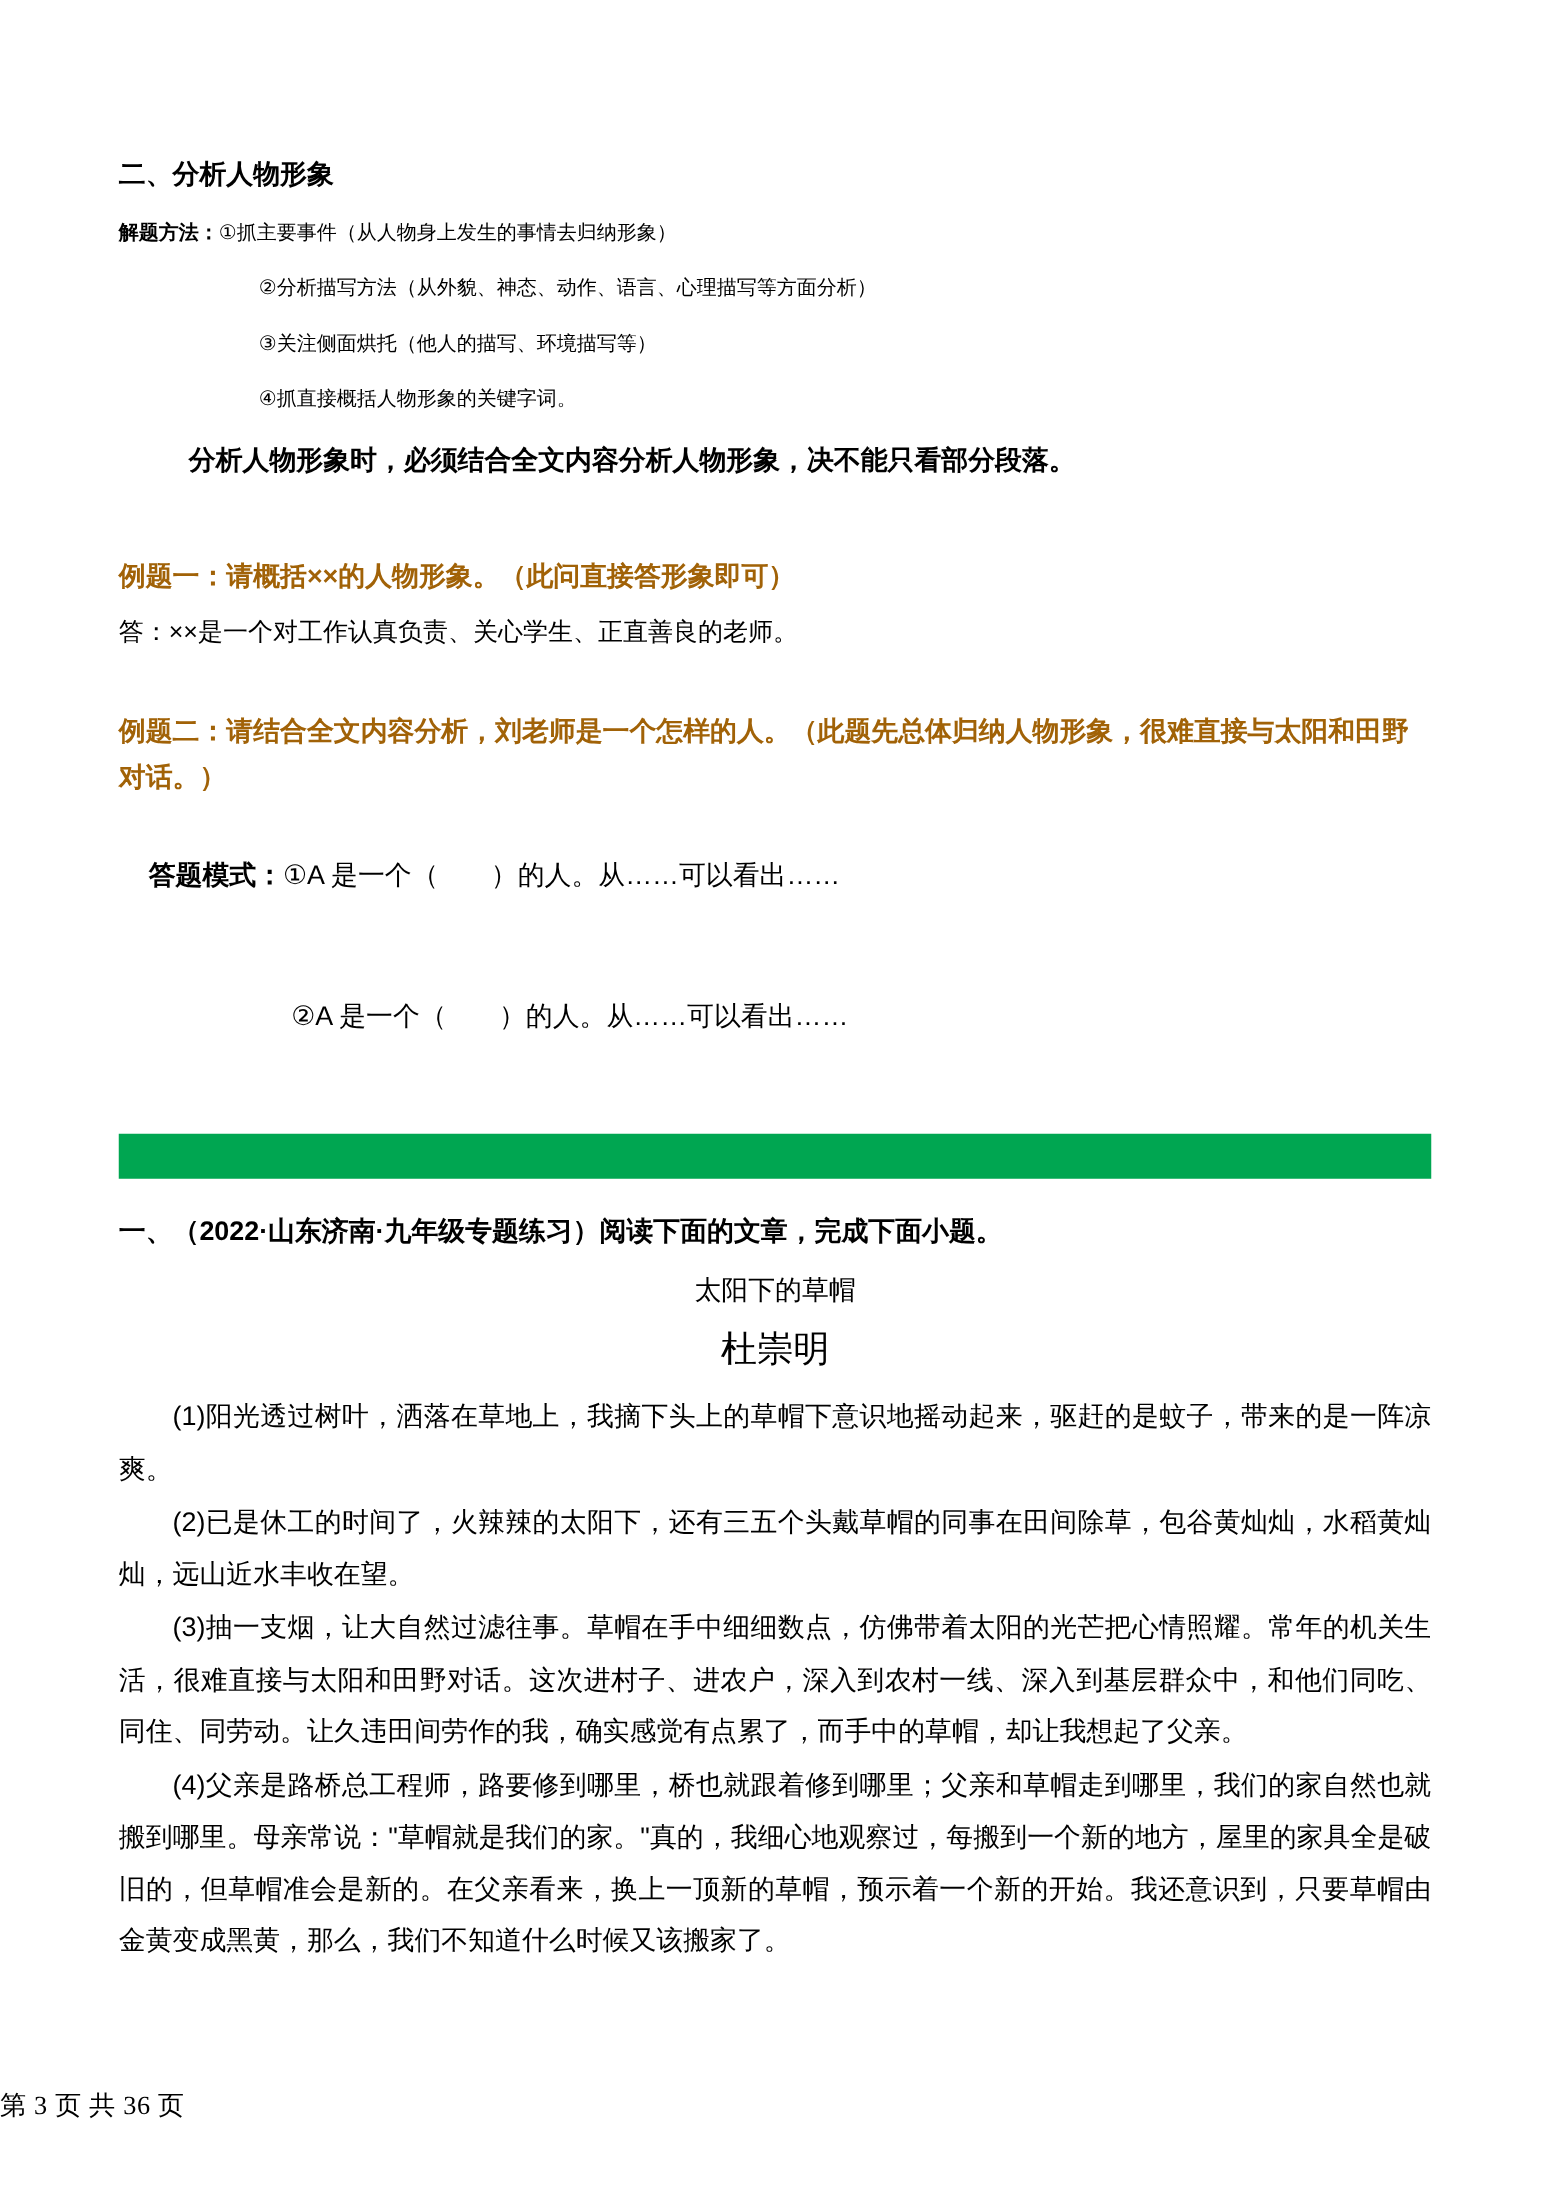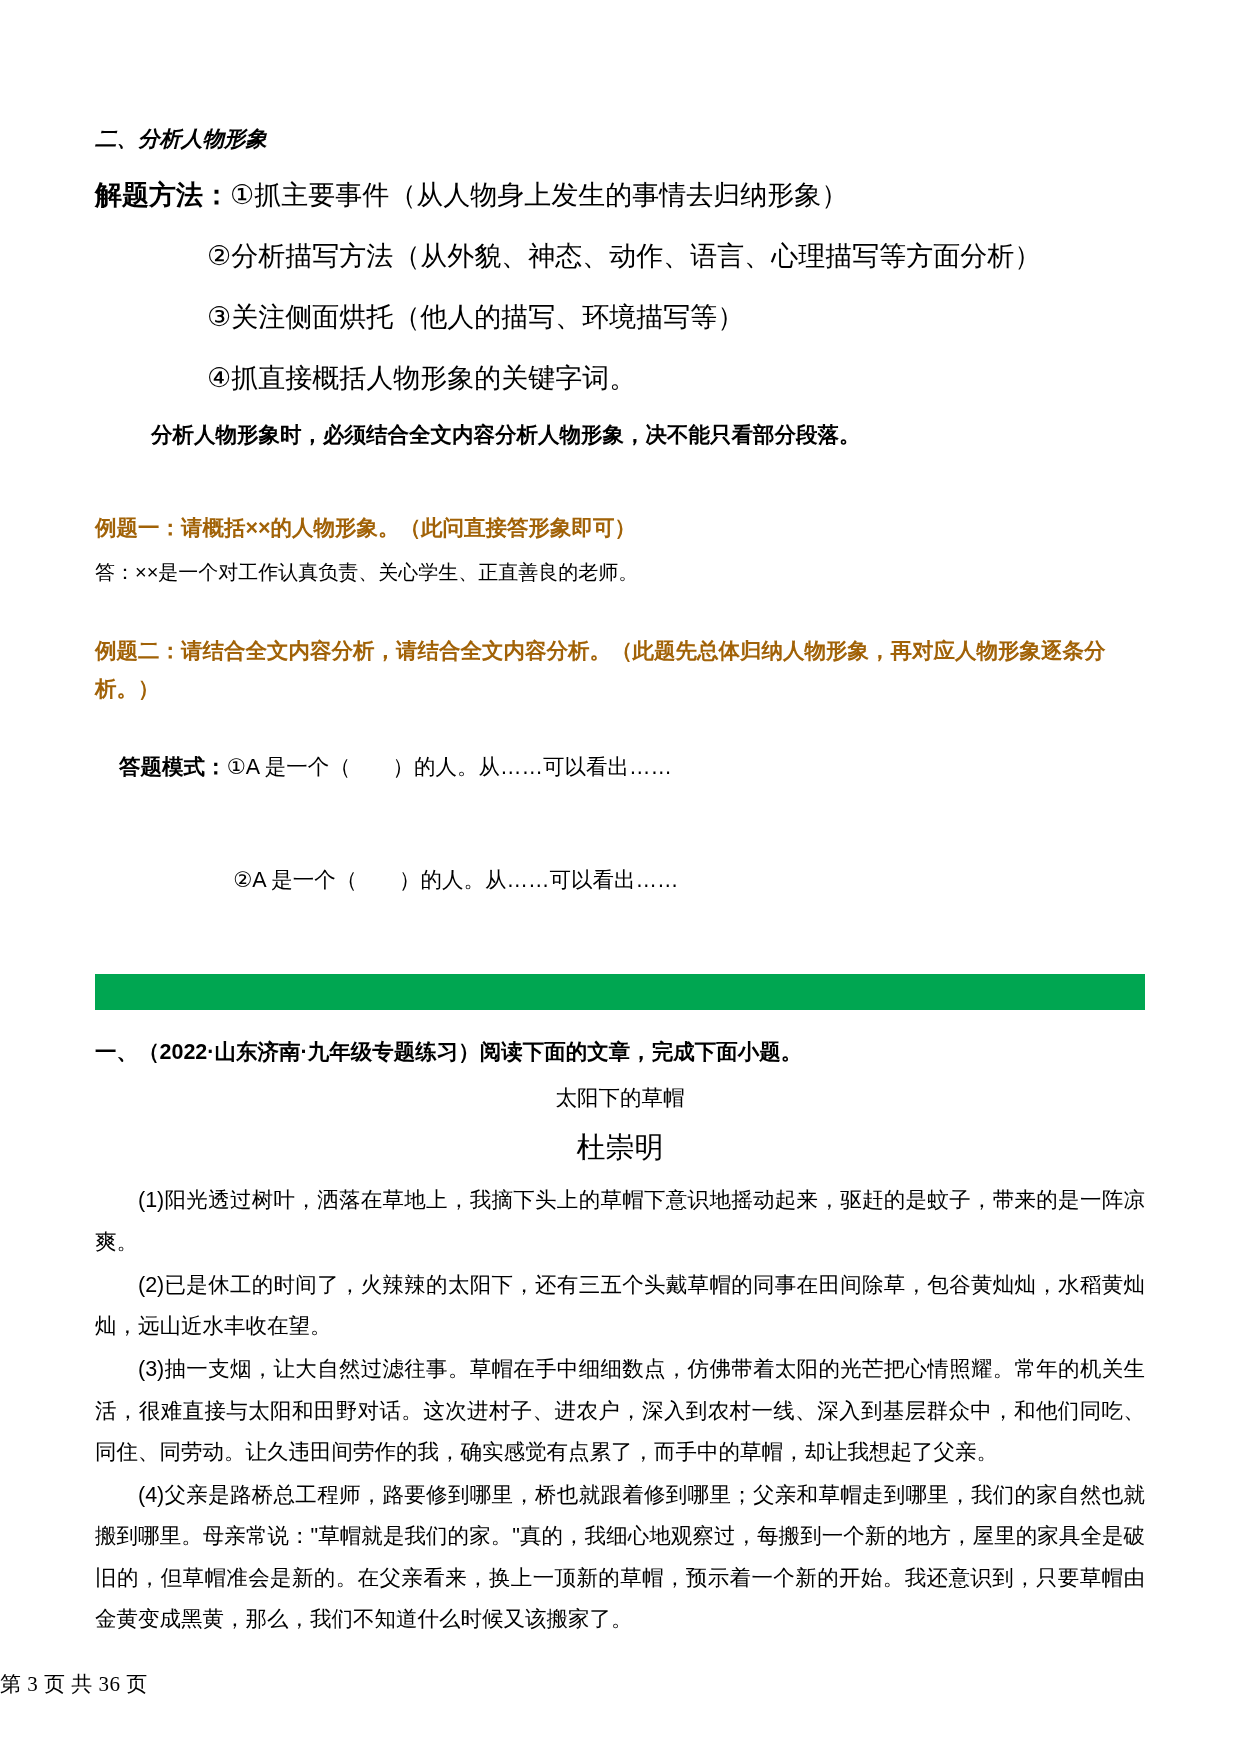--- a/index.html
+++ b/index.html
@@ -22,26 +22,25 @@
     box-sizing: border-box;
     padding: 0 95px;
   }
 
   
   .sec-heading {
     font-size: 21.5px;
     font-weight: bold;
     padding-top: 124px;
     margin-bottom: 22px;
-    font-style: italic;
   }
 
   
   .method-row {
-    font-size: 27px;
+    font-size: 16px;
     line-height: 1.52;
     margin-bottom: 20px;
     display: flex;
     text-align: right;
   }
   .method-label {
     font-weight: bold;
     white-space: nowrap;
   }
   .method-indent {
@@ -158,21 +157,21 @@
 
   <div class="method-note">分析人物形象时，必须结合全文内容分析人物形象，决不能只看部分段落。</div>
 
   <div class="gap-md"></div>
 
   <div class="example-title">例题一：请概括××的人物形象。（此问直接答形象即可）</div>
   <div class="example-answer">答：××是一个对工作认真负责、关心学生、正直善良的老师。</div>
 
   <div class="gap-md"></div>
 
-  <div class="example-title">例题二：请结合全文内容分析，请结合全文内容分析。（此题先总体归纳人物形象，再对应人物形象逐条分析。）</div>
+  <div class="example-title">例题二：请结合全文内容分析，刘老师是一个怎样的人。（此题先总体归纳人物形象，很难直接与太阳和田野对话。）</div>
 
   <div class="pattern-row">
     <span class="lbl">答题模式：</span><span>①A 是一个（       ）的人。从……可以看出……</span>
   </div>
   <div class="pattern-row">
     <span class="pattern-indent"></span><span>②A 是一个（       ）的人。从……可以看出……</span>
   </div>
 
   <div class="green-bar" style="background: rgb(0, 166, 81);"></div>
 

